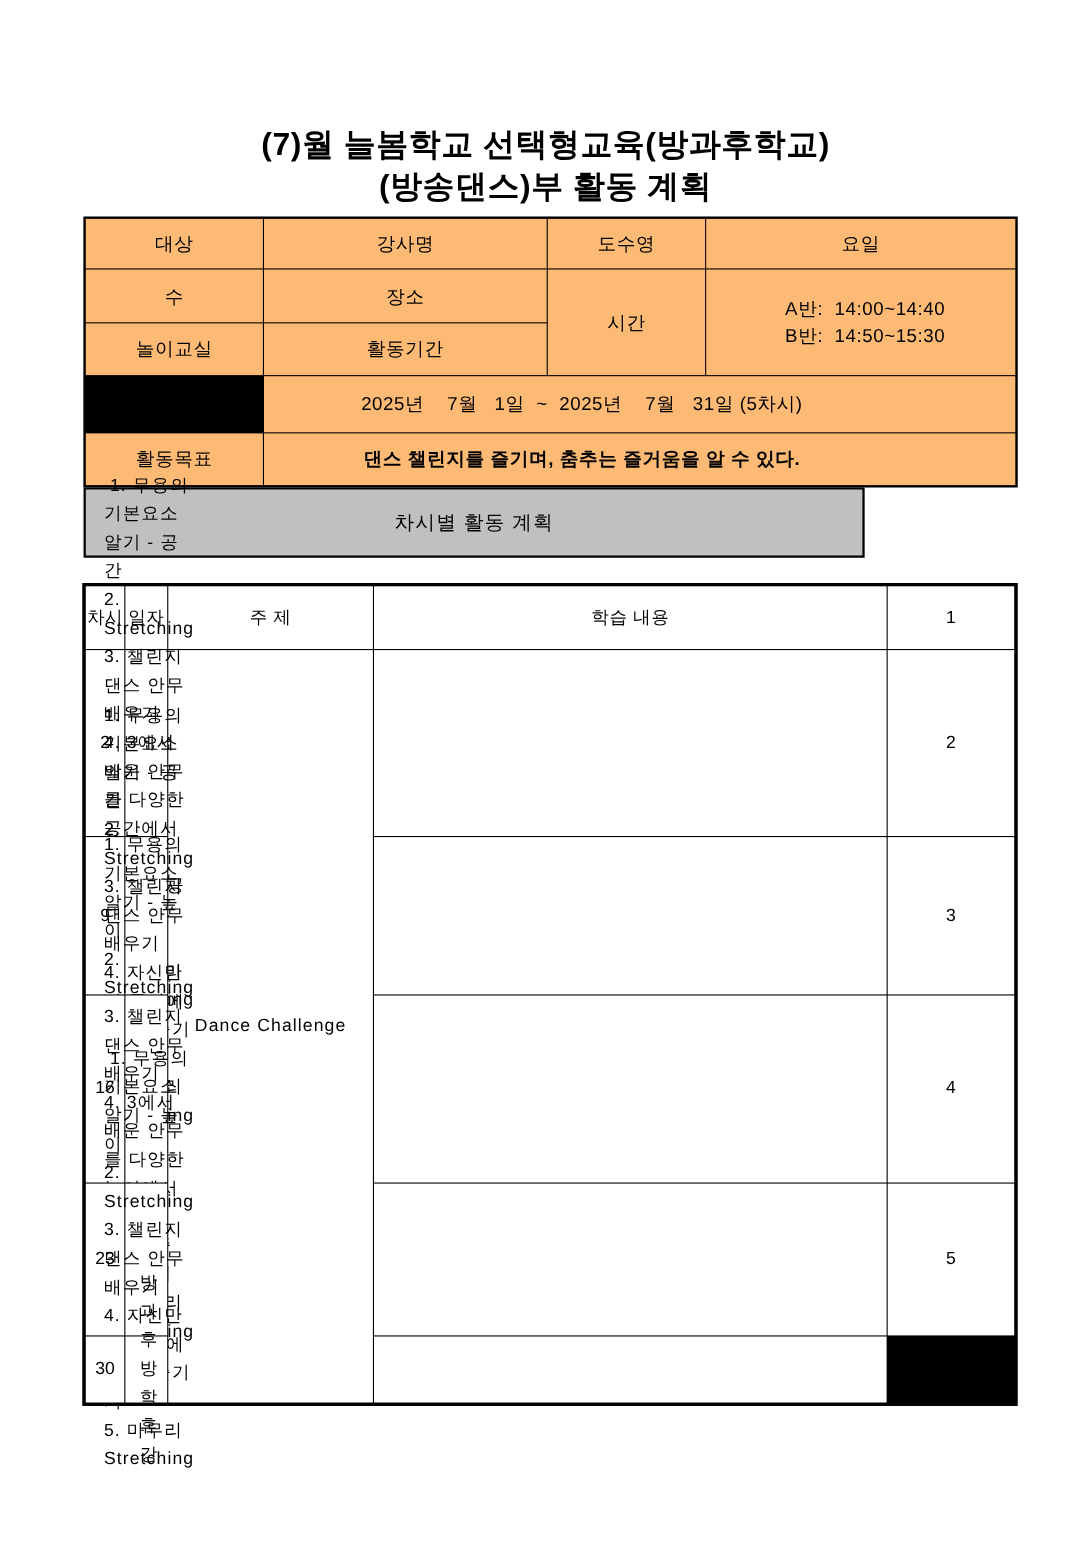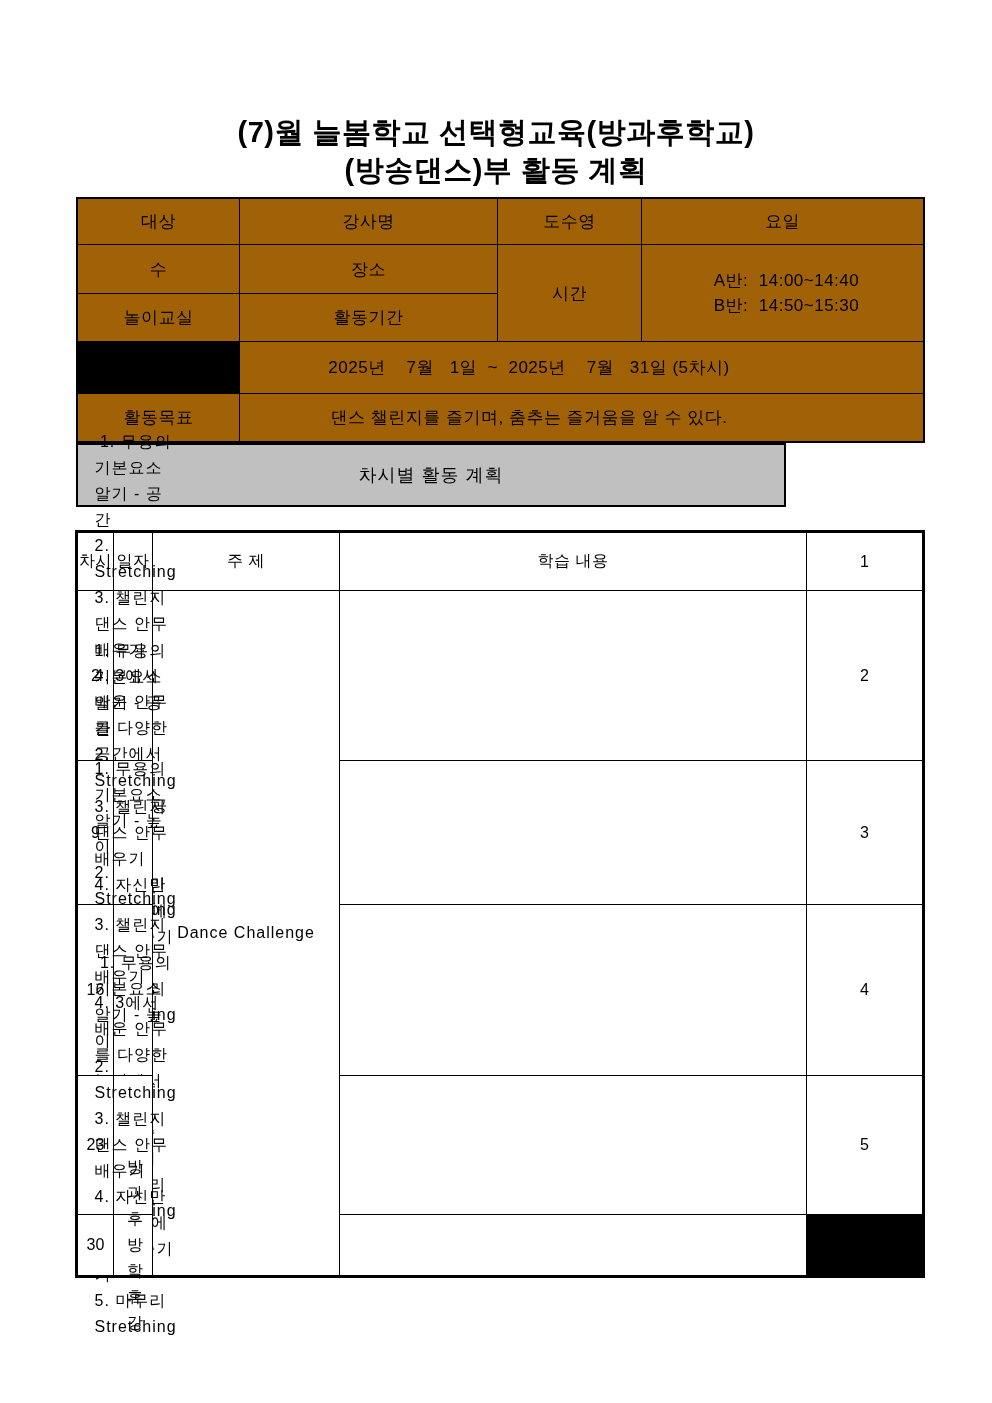--- a/index.html
+++ b/index.html
@@ -15,33 +15,33 @@
   }
   
   .info-table {
     position:absolute; left:76px; top:197px;
     display:grid;
     grid-template-columns:161px 257px 143px 281px;
     grid-template-rows:45px 48px 47px 51px 47px;
     gap:1px; background:#000; border:2px solid #000;
   }
   .info-table > div {
-    background:#a16207; display:flex; align-items:center; justify-content:center;
+    background:#fdba74; display:flex; align-items:center; justify-content:center;
     font-size:17px; letter-spacing:0.5px;
   }
   .grade-value { font-weight:600; }
   .time-label { grid-column:3; grid-row:2 / span 2; }
   .time-value {
     grid-column:4; grid-row:2 / span 2;
     justify-content:flex-start; padding-left:8px;
     white-space:pre; font-size:16px; line-height:25px;
   }
   .span3 { grid-column:2 / span 3; }
   .period-value { padding-right:105px; white-space:pre; font-size:16.5px; }
-  .goal-value   { padding-right:105px; font-weight:normal; font-size:17px;text-align:right; }
+  .goal-value   { padding-right:105px; font-weight:bold; font-size:17px;text-align:right; }
   
   .section-band {
     position:absolute; left:76px; top:443px; width:710px; height:64px;
     background:#c0c0c0; border:2px solid #000;
     display:flex; align-items:center; justify-content:center;
     font-size:18px; letter-spacing:1px;
   }
   
   .schedule-table {
     position:absolute; left:75px; top:530px;

